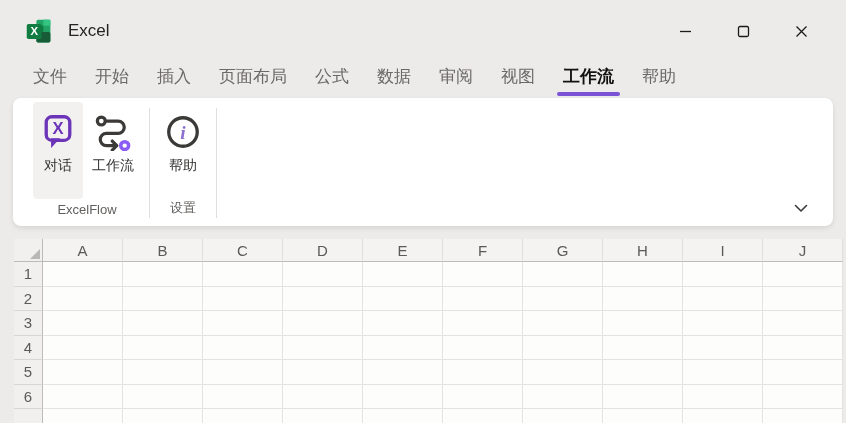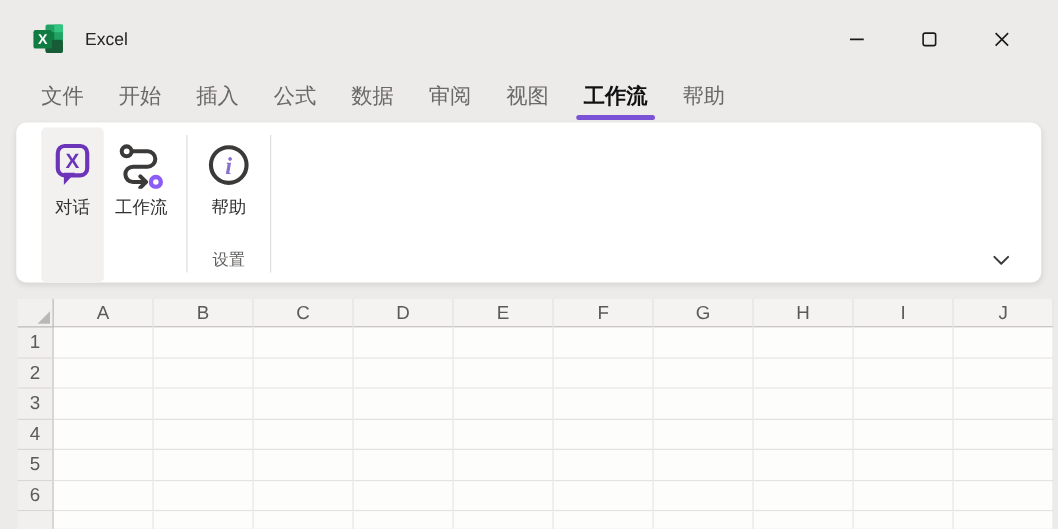--- a/index.html
+++ b/index.html
@@ -8,21 +8,21 @@
     font-family:"Liberation Sans", sans-serif;
     background:#ecebea;
     overflow:hidden;
     -webkit-font-smoothing:antialiased;
   }
   .window { width:846px; height:423px; display:flex; flex-direction:column; }
 
   
   .titlebar { height:62px; display:flex; align-items:center; padding-left:25px; flex:none; }
   .app-icon { width:28px; height:28px; display:inline-flex; flex:none; }
-  .title { margin-left:15px; font-size:14px; color:#252423; }
+  .title { margin-left:15px; font-size:17px; color:#252423; }
   .win-controls { margin-left:auto; display:flex; align-items:center; height:100%; padding-right:16px; }
   .win-btn { width:58px; height:100%; border:none; background:transparent; display:flex; align-items:center; justify-content:center; color:#1b1a19; cursor:default; }
   .win-btn svg { display:block; }
 
   
   .tabs { height:36px; display:flex; align-items:flex-end; padding:0 0 0 19px; flex:none; }
   .tab { position:relative; margin:0 14px; padding:6px 0 10px; font-size:17px; color:#6b6966; white-space:nowrap; cursor:default; }
   .tab.active { color:#111; font-weight:bold; }
   .tab.active::after { content:""; position:absolute; left:-6px; right:-6px; bottom:2px; height:4px; border-radius:2px; background:#7B52D6; }
 
@@ -85,20 +85,21 @@
             <path d="M2.5 2.5 L12.5 12.5 M12.5 2.5 L2.5 12.5" stroke="#1b1a19" stroke-width="1.3"></path>
           </svg>
       </button>
     </div>
   </div>
 
   <div class="tabs">
     <span class="tab">文件</span>
     <span class="tab">开始</span>
     <span class="tab">插入</span>
+    <span class="tab">页面布局</span>
     <span class="tab">公式</span>
     <span class="tab">数据</span>
     <span class="tab">审阅</span>
     <span class="tab">视图</span>
     <span class="tab active">工作流</span>
     <span class="tab">帮助</span>
   </div>
 
   <div class="ribbon">
 
@@ -119,20 +120,21 @@
             <svg width="38" height="38" viewBox="0 0 26 26" fill="none">
               <circle cx="5" cy="5.5" r="2.7" stroke="#3b3a39" stroke-width="2.2"></circle>
               <path d="M8.6 5.5 H16.5 a4.2 4.2 0 0 1 0 8.4 H8.5 a4.2 4.2 0 0 0 0 8.4 H14.5" stroke="#3b3a39" stroke-width="2.2" stroke-linecap="round"></path>
               <path d="M12.5 19.2 L15.6 22.3 L12.5 25.4" stroke="#3b3a39" stroke-width="2.2" stroke-linecap="round" stroke-linejoin="round" fill="none"></path>
               <circle cx="21" cy="22.3" r="2.7" stroke="#8B5CF6" stroke-width="2.4"></circle>
             </svg>
           </span>
           <span class="btn-label">工作流</span>
         </div>
       </div>
+      <div class="group-label">ExcelFlow</div>
     </div>
 
     <div class="vdivider"></div>
 
     <div class="group">
       <div class="group-buttons">
         <div class="ribbon-btn">
           <span class="icon">
             <svg width="36" height="36" viewBox="0 0 24 24" fill="none">
               <circle cx="12" cy="12" r="9.5" stroke="#3b3a39" stroke-width="2.2"></circle>

